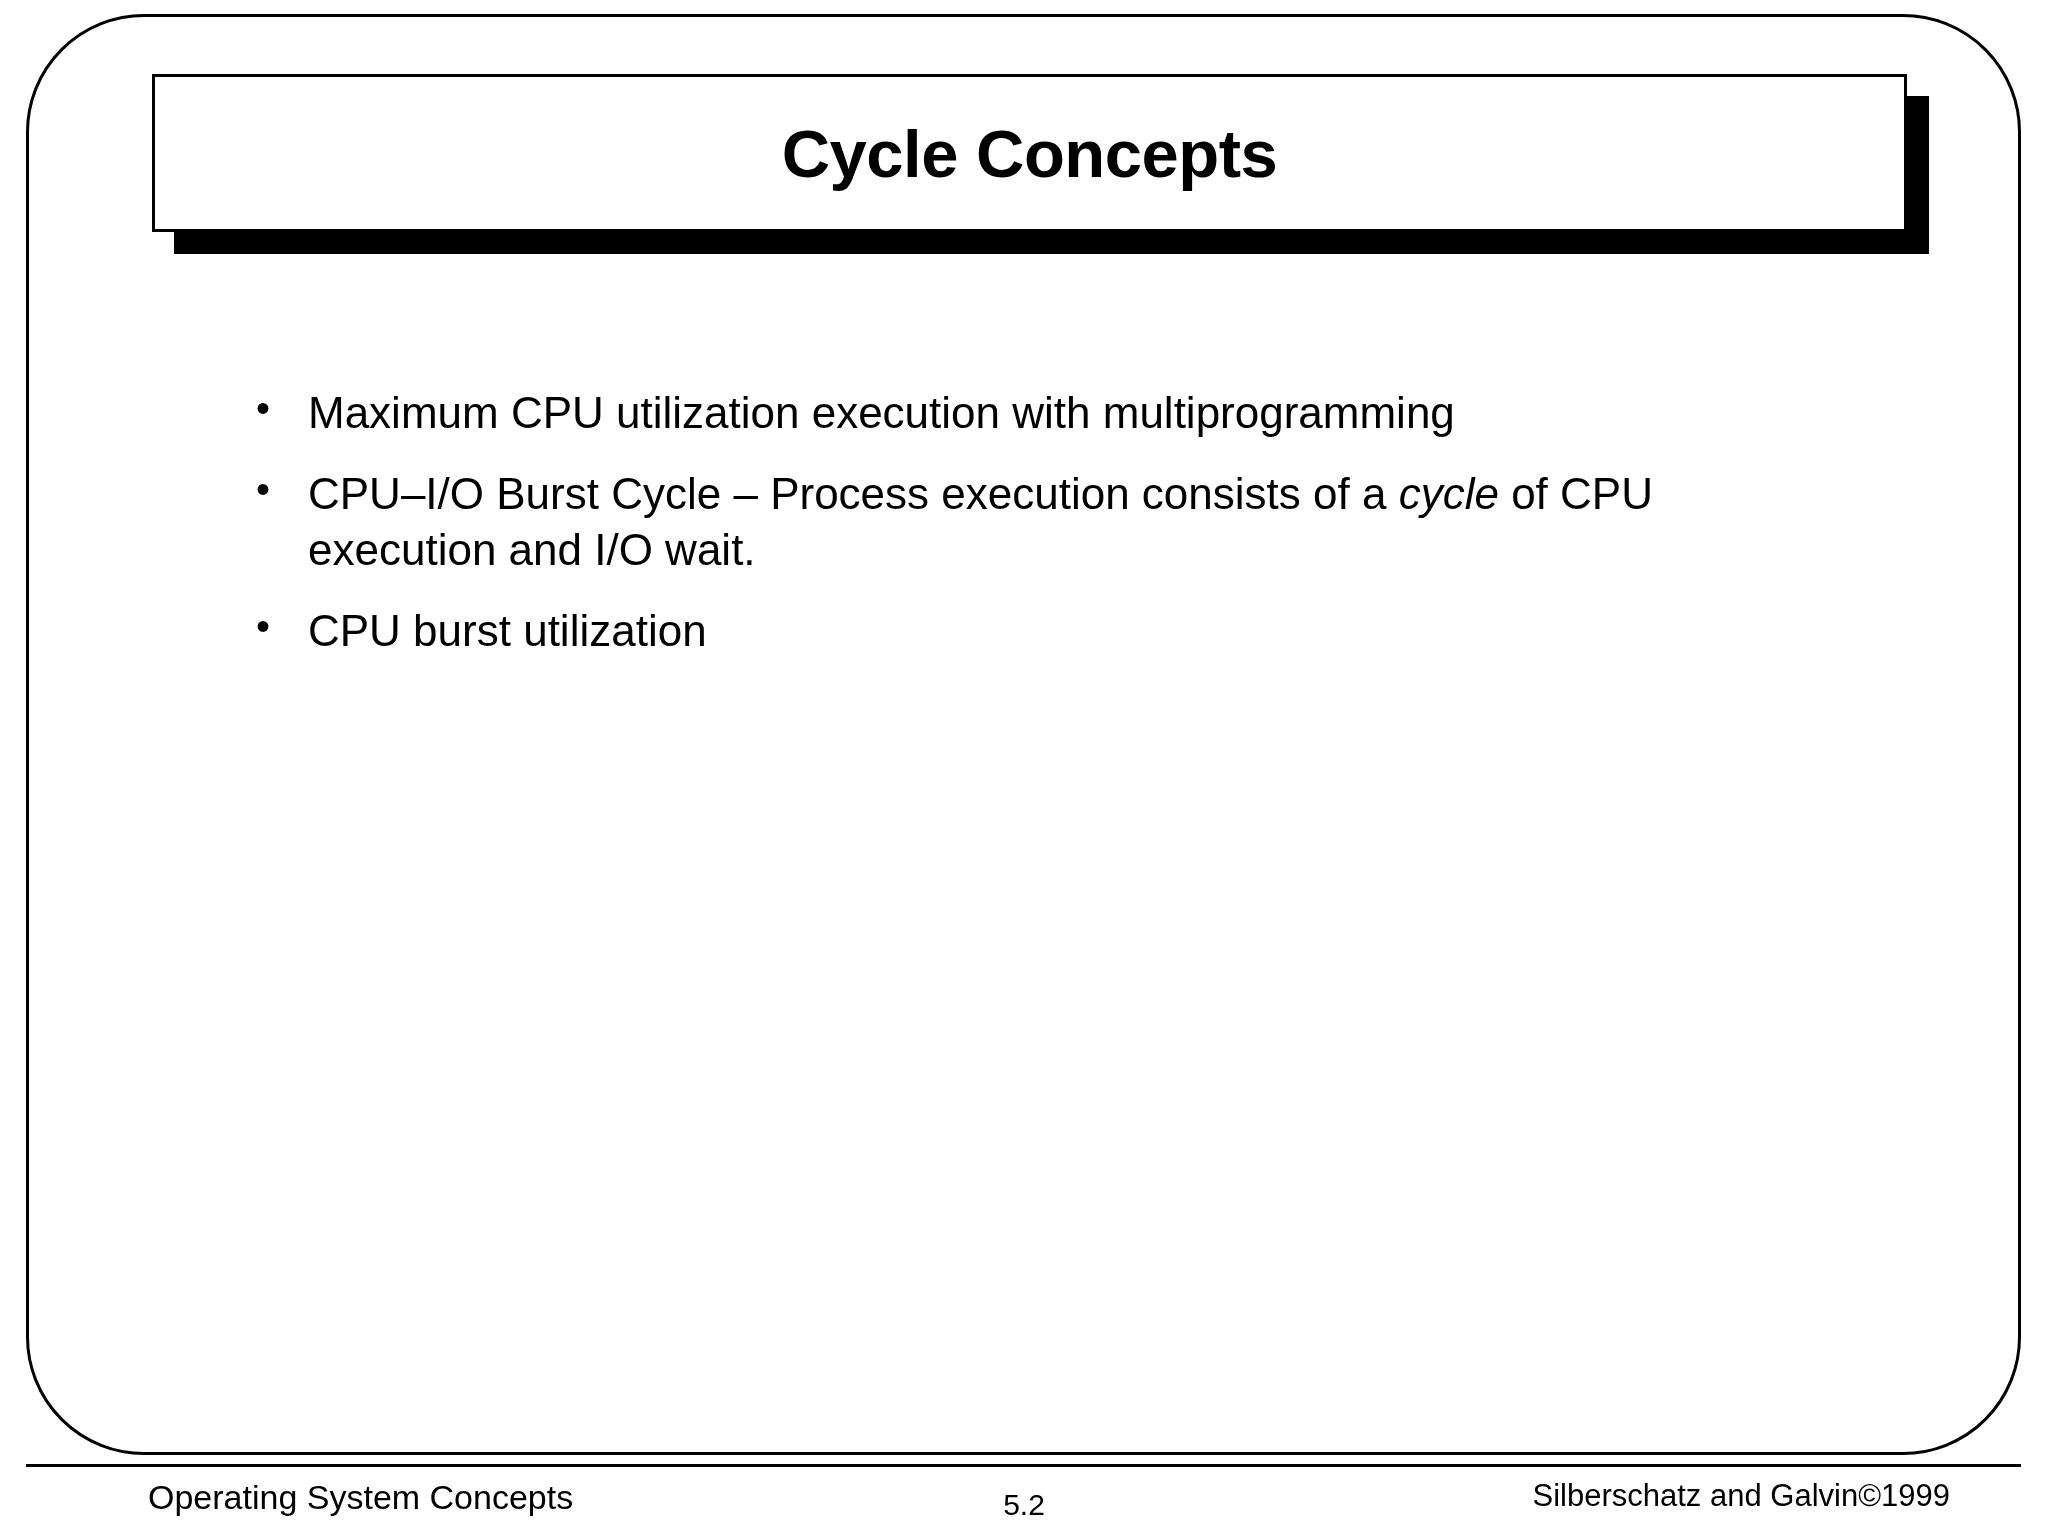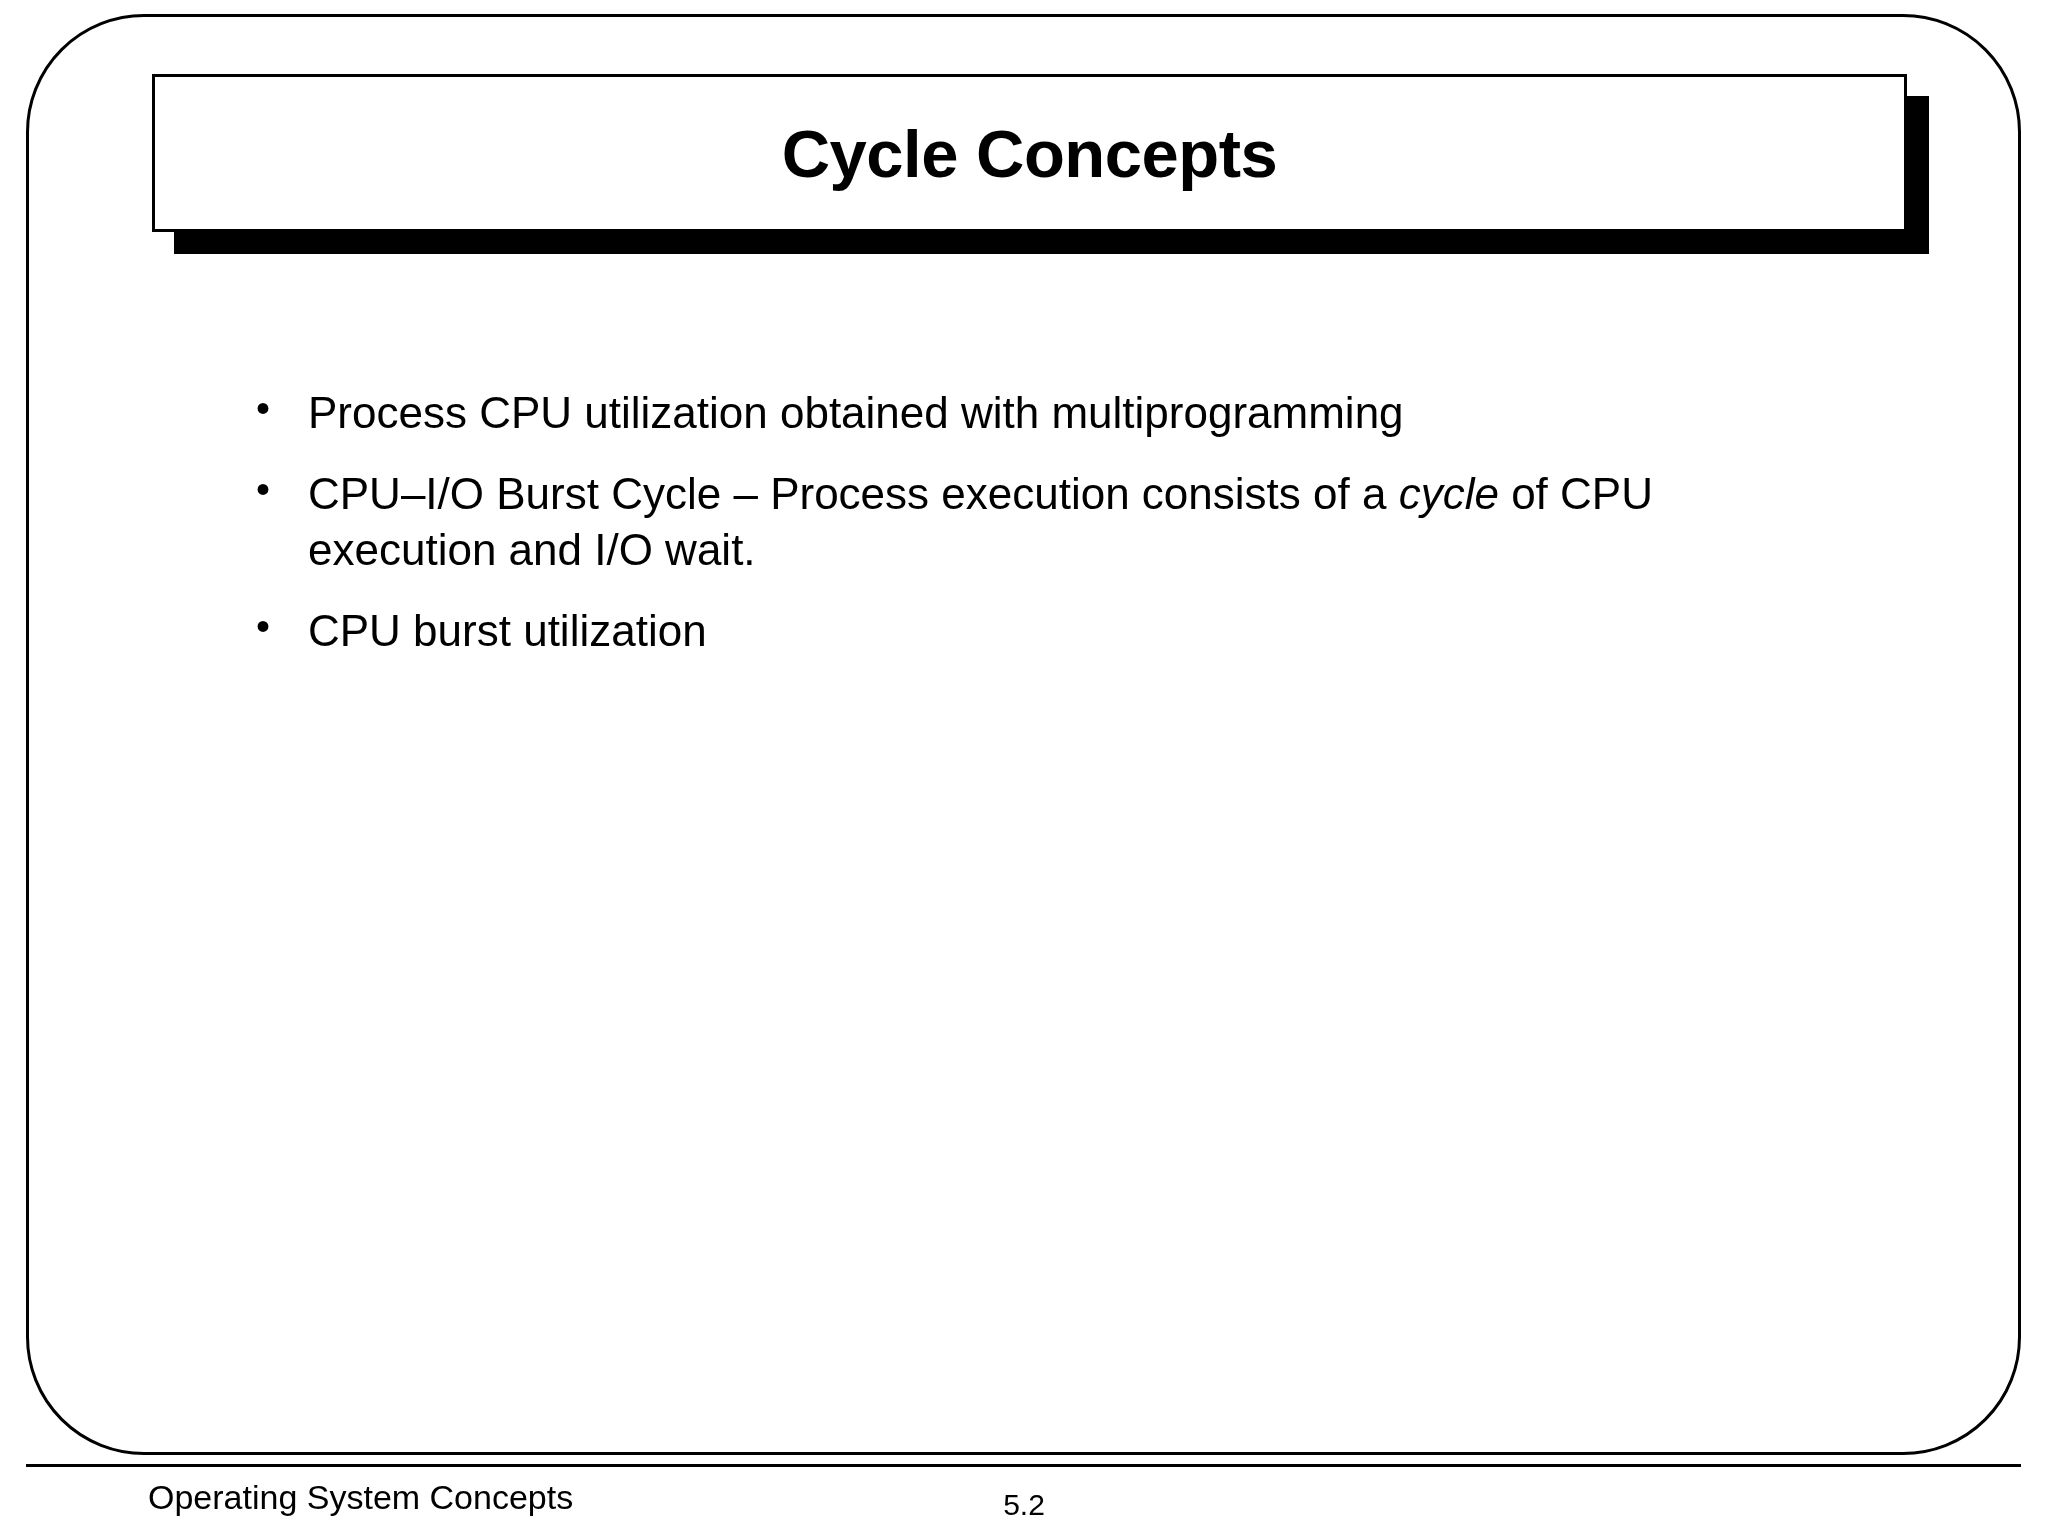--- a/index.html
+++ b/index.html
@@ -144,32 +144,33 @@
   <div id="title-shadow"></div>
   <div id="title-box">
     <span id="title-text">Cycle Concepts</span>
   </div>
 </div>
 
 <div id="bullet-list">
 
   <div class="bullet-item">
     <span class="bullet-marker">•</span>
-    <span class="bullet-text"><span>Process CPU utilization obtained with multiprogramming</span></span>
+    <span class="bullet-text"><span>Maximum CPU utilization execution with multiprogramming</span></span>
   </div>
 
   <div class="bullet-item">
     <span class="bullet-marker">•</span>
     <span class="bullet-text"><span>CPU–I/O Burst Cycle – Process execution consists of a </span><span class="italic-word">cycle</span><span> of CPU execution and I/O wait.</span></span>
   </div>
 
   <div class="bullet-item">
     <span class="bullet-marker">•</span>
     <span class="bullet-text"><span>CPU burst utilization</span></span>
   </div>
 
 </div>
 
 <div id="footer-rule"></div>
 <div id="footer">
   <span id="footer-left">Operating System Concepts</span>
   <span id="footer-center">5.2</span>
+  <span id="footer-right">Silberschatz and Galvin©1999</span>
 </div>
 
 </body></html>

